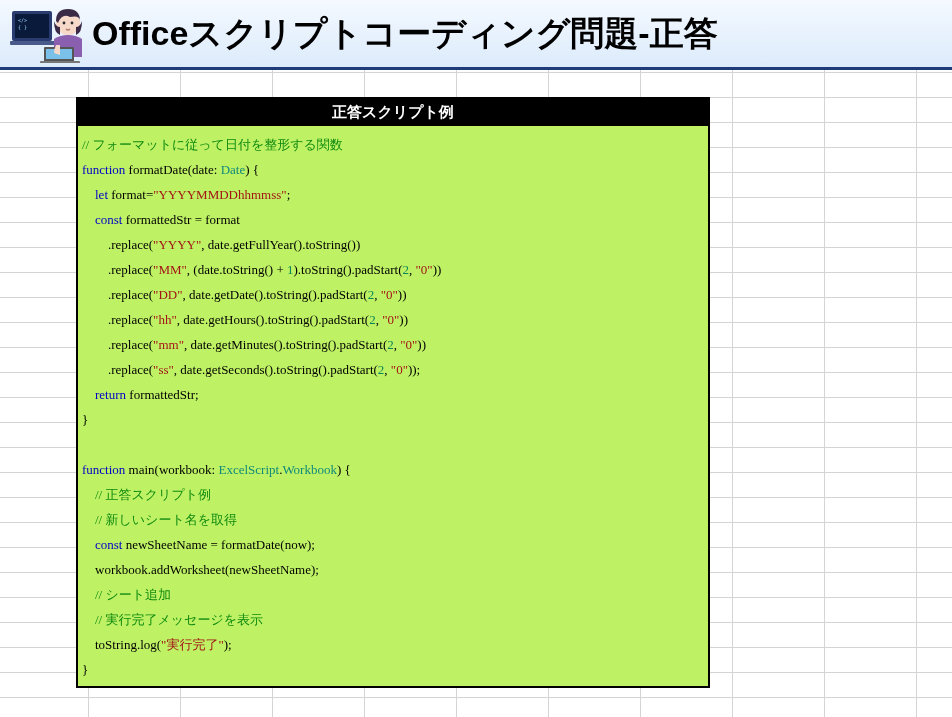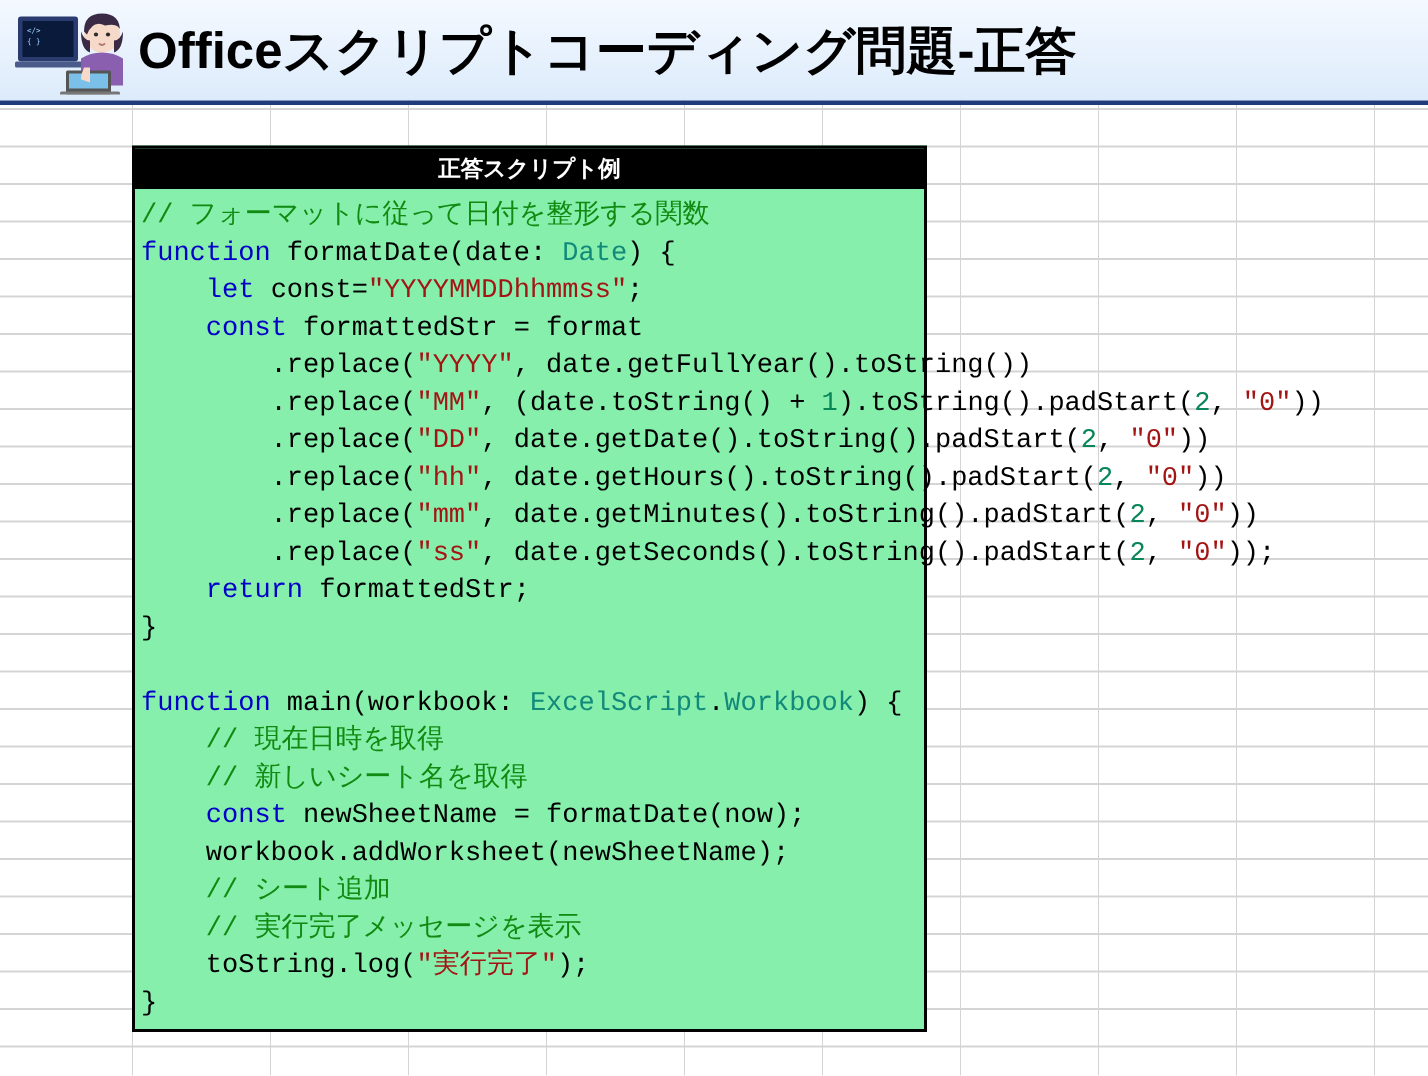--- a/index.html
+++ b/index.html
@@ -45,37 +45,37 @@
   .title {
     font-size: 34px;
     font-weight: 700;
     color: #000;
     margin-left: 4px;
     white-space: nowrap;
   }
   .code-panel {
     position: absolute;
     top: 97px;
-    left: 88px;
-    width: 530px;
+    left: 76px;
+    width: 634px;
     z-index: 3;
     border: 2px solid #000;
-    background: #86efac;
+    background: #bef264;
   }
   .panel-title {
     background: #000;
     color: #fff;
     font-weight: 700;
     text-align: center;
     padding: 4px 0;
     font-size: 15px;
   }
   .code-body {
-    font-family: Liberation Mono, monospace;
-    font-size: 18px;
+    font-family: Liberation Serif, serif;
+    font-size: 13px;
     padding: 6px 4px 4px 4px;
   }
   .line {
     white-space: pre;
     line-height: 25px;
     height: 25px;
   }
   .c-comment { color: #108a10; }
   .c-kw      { color: #0000c8; }
   .c-type    { color: #128a7a; text-align: center; }
@@ -112,33 +112,33 @@
       </svg>
     </div>
     <div class="title">Officeスクリプトコーディング問題-正答</div>
   </div>
 
   <div class="code-panel">
     <div class="panel-title">正答スクリプト例</div>
     <div class="code-body" id="code-body">
         <div class="line"><span class="c-comment">// フォーマットに従って日付を整形する関数</span></div>
         <div class="line"><span class="c-kw">function</span><span class="c-plain"> formatDate(date: </span><span class="c-type">Date</span><span class="c-plain">) {</span></div>
-        <div class="line"><span class="c-plain">    </span><span class="c-kw">let</span><span class="c-plain"> const=</span><span class="c-str">"YYYYMMDDhhmmss"</span><span class="c-plain">;</span></div>
+        <div class="line"><span class="c-plain">    </span><span class="c-kw">let</span><span class="c-plain"> format=</span><span class="c-str">"YYYYMMDDhhmmss"</span><span class="c-plain">;</span></div>
         <div class="line"><span class="c-plain">    </span><span class="c-kw">const</span><span class="c-plain"> formattedStr = format</span></div>
         <div class="line"><span class="c-plain">        .replace(</span><span class="c-str">"YYYY"</span><span class="c-plain">, date.getFullYear().toString())</span></div>
         <div class="line"><span class="c-plain">        .replace(</span><span class="c-str">"MM"</span><span class="c-plain">, (date.toString() + </span><span class="c-num">1</span><span class="c-plain">).toString().padStart(</span><span class="c-num">2</span><span class="c-plain">, </span><span class="c-str">"0"</span><span class="c-plain">))</span></div>
         <div class="line"><span class="c-plain">        .replace(</span><span class="c-str">"DD"</span><span class="c-plain">, date.getDate().toString().padStart(</span><span class="c-num">2</span><span class="c-plain">, </span><span class="c-str">"0"</span><span class="c-plain">))</span></div>
         <div class="line"><span class="c-plain">        .replace(</span><span class="c-str">"hh"</span><span class="c-plain">, date.getHours().toString().padStart(</span><span class="c-num">2</span><span class="c-plain">, </span><span class="c-str">"0"</span><span class="c-plain">))</span></div>
         <div class="line"><span class="c-plain">        .replace(</span><span class="c-str">"mm"</span><span class="c-plain">, date.getMinutes().toString().padStart(</span><span class="c-num">2</span><span class="c-plain">, </span><span class="c-str">"0"</span><span class="c-plain">))</span></div>
         <div class="line"><span class="c-plain">        .replace(</span><span class="c-str">"ss"</span><span class="c-plain">, date.getSeconds().toString().padStart(</span><span class="c-num">2</span><span class="c-plain">, </span><span class="c-str">"0"</span><span class="c-plain">));</span></div>
         <div class="line"><span class="c-plain">    </span><span class="c-kw">return</span><span class="c-plain"> formattedStr;</span></div>
         <div class="line"><span class="c-plain">}</span></div>
         <div class="line"><span class="c-plain"> </span></div>
         <div class="line"><span class="c-kw">function</span><span class="c-plain"> main(workbook: </span><span class="c-type">ExcelScript</span><span class="c-plain">.</span><span class="c-type">Workbook</span><span class="c-plain">) {</span></div>
-        <div class="line"><span class="c-plain">    </span><span class="c-comment">// 現在日時を取得</span></div>
+        <div class="line"><span class="c-plain">    </span><span class="c-comment">// 正答スクリプト例</span></div>
         <div class="line"><span class="c-plain">    </span><span class="c-comment">// 新しいシート名を取得</span></div>
         <div class="line"><span class="c-plain">    </span><span class="c-kw">const</span><span class="c-plain"> newSheetName = formatDate(now);</span></div>
         <div class="line"><span class="c-plain">    workbook.addWorksheet(newSheetName);</span></div>
         <div class="line"><span class="c-plain">    </span><span class="c-comment">// シート追加</span></div>
         <div class="line"><span class="c-plain">    </span><span class="c-comment">// 実行完了メッセージを表示</span></div>
         <div class="line"><span class="c-plain">    toString.log(</span><span class="c-str">"実行完了"</span><span class="c-plain">);</span></div>
         <div class="line"><span class="c-plain">}</span></div>
       </div>
   </div>
 </div>

